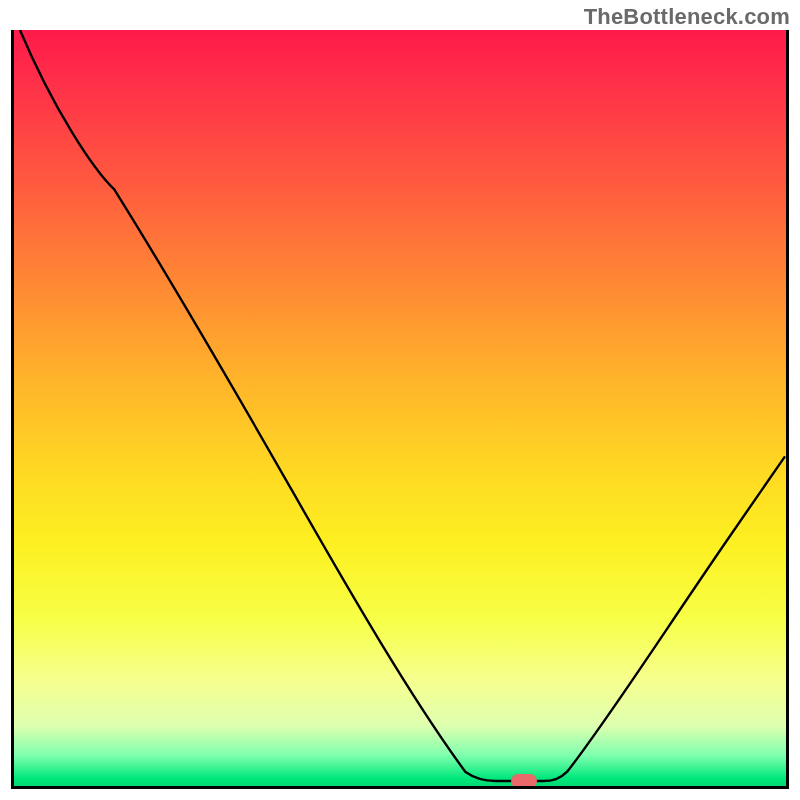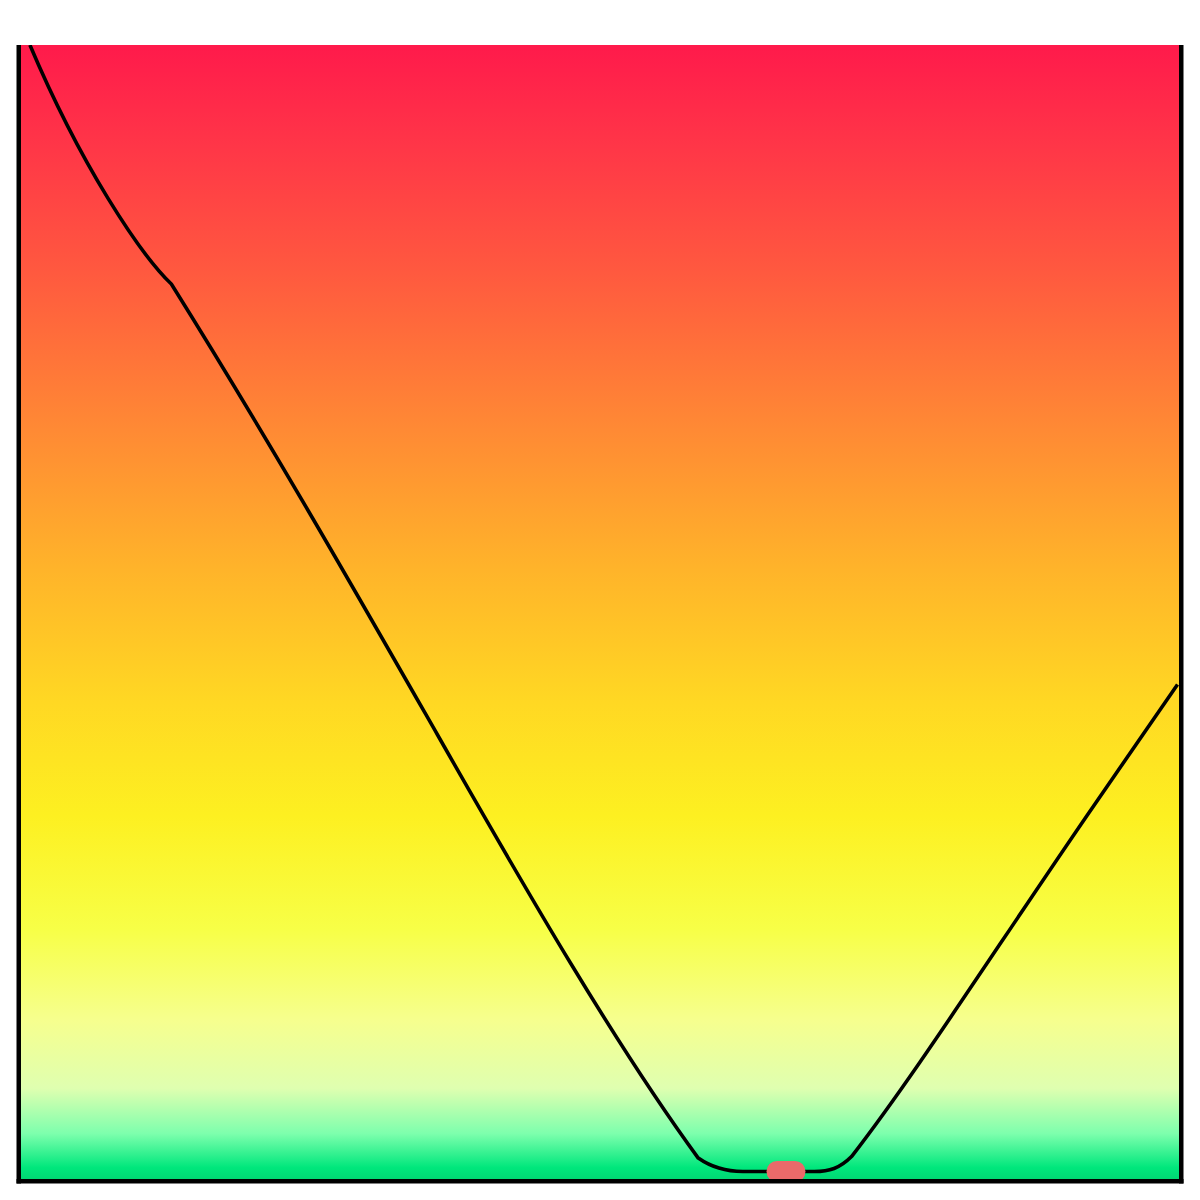--- a/index.html
+++ b/index.html
@@ -70,20 +70,21 @@
     height: 14px;
     border-radius: 7px;
     background: #ea6a6a;
   }
 </style>
 </head>
 <body>
 
 <div class="chart-root">
 
+  <div class="watermark">TheBottleneck.com</div>
 
   <div class="plot-frame">
     <div class="gradient-bg"></div>
 
     <svg class="curve-svg" viewBox="0 0 778 759" preserveAspectRatio="none">
       <path fill="none" stroke="#000000" stroke-width="2.4" d="M 6 0
                C 40 80, 80 140, 101 160
                C 170 270, 230 375, 280 462
                C 340 567, 400 670, 455 745
                C 465 752, 475 754, 485 754

